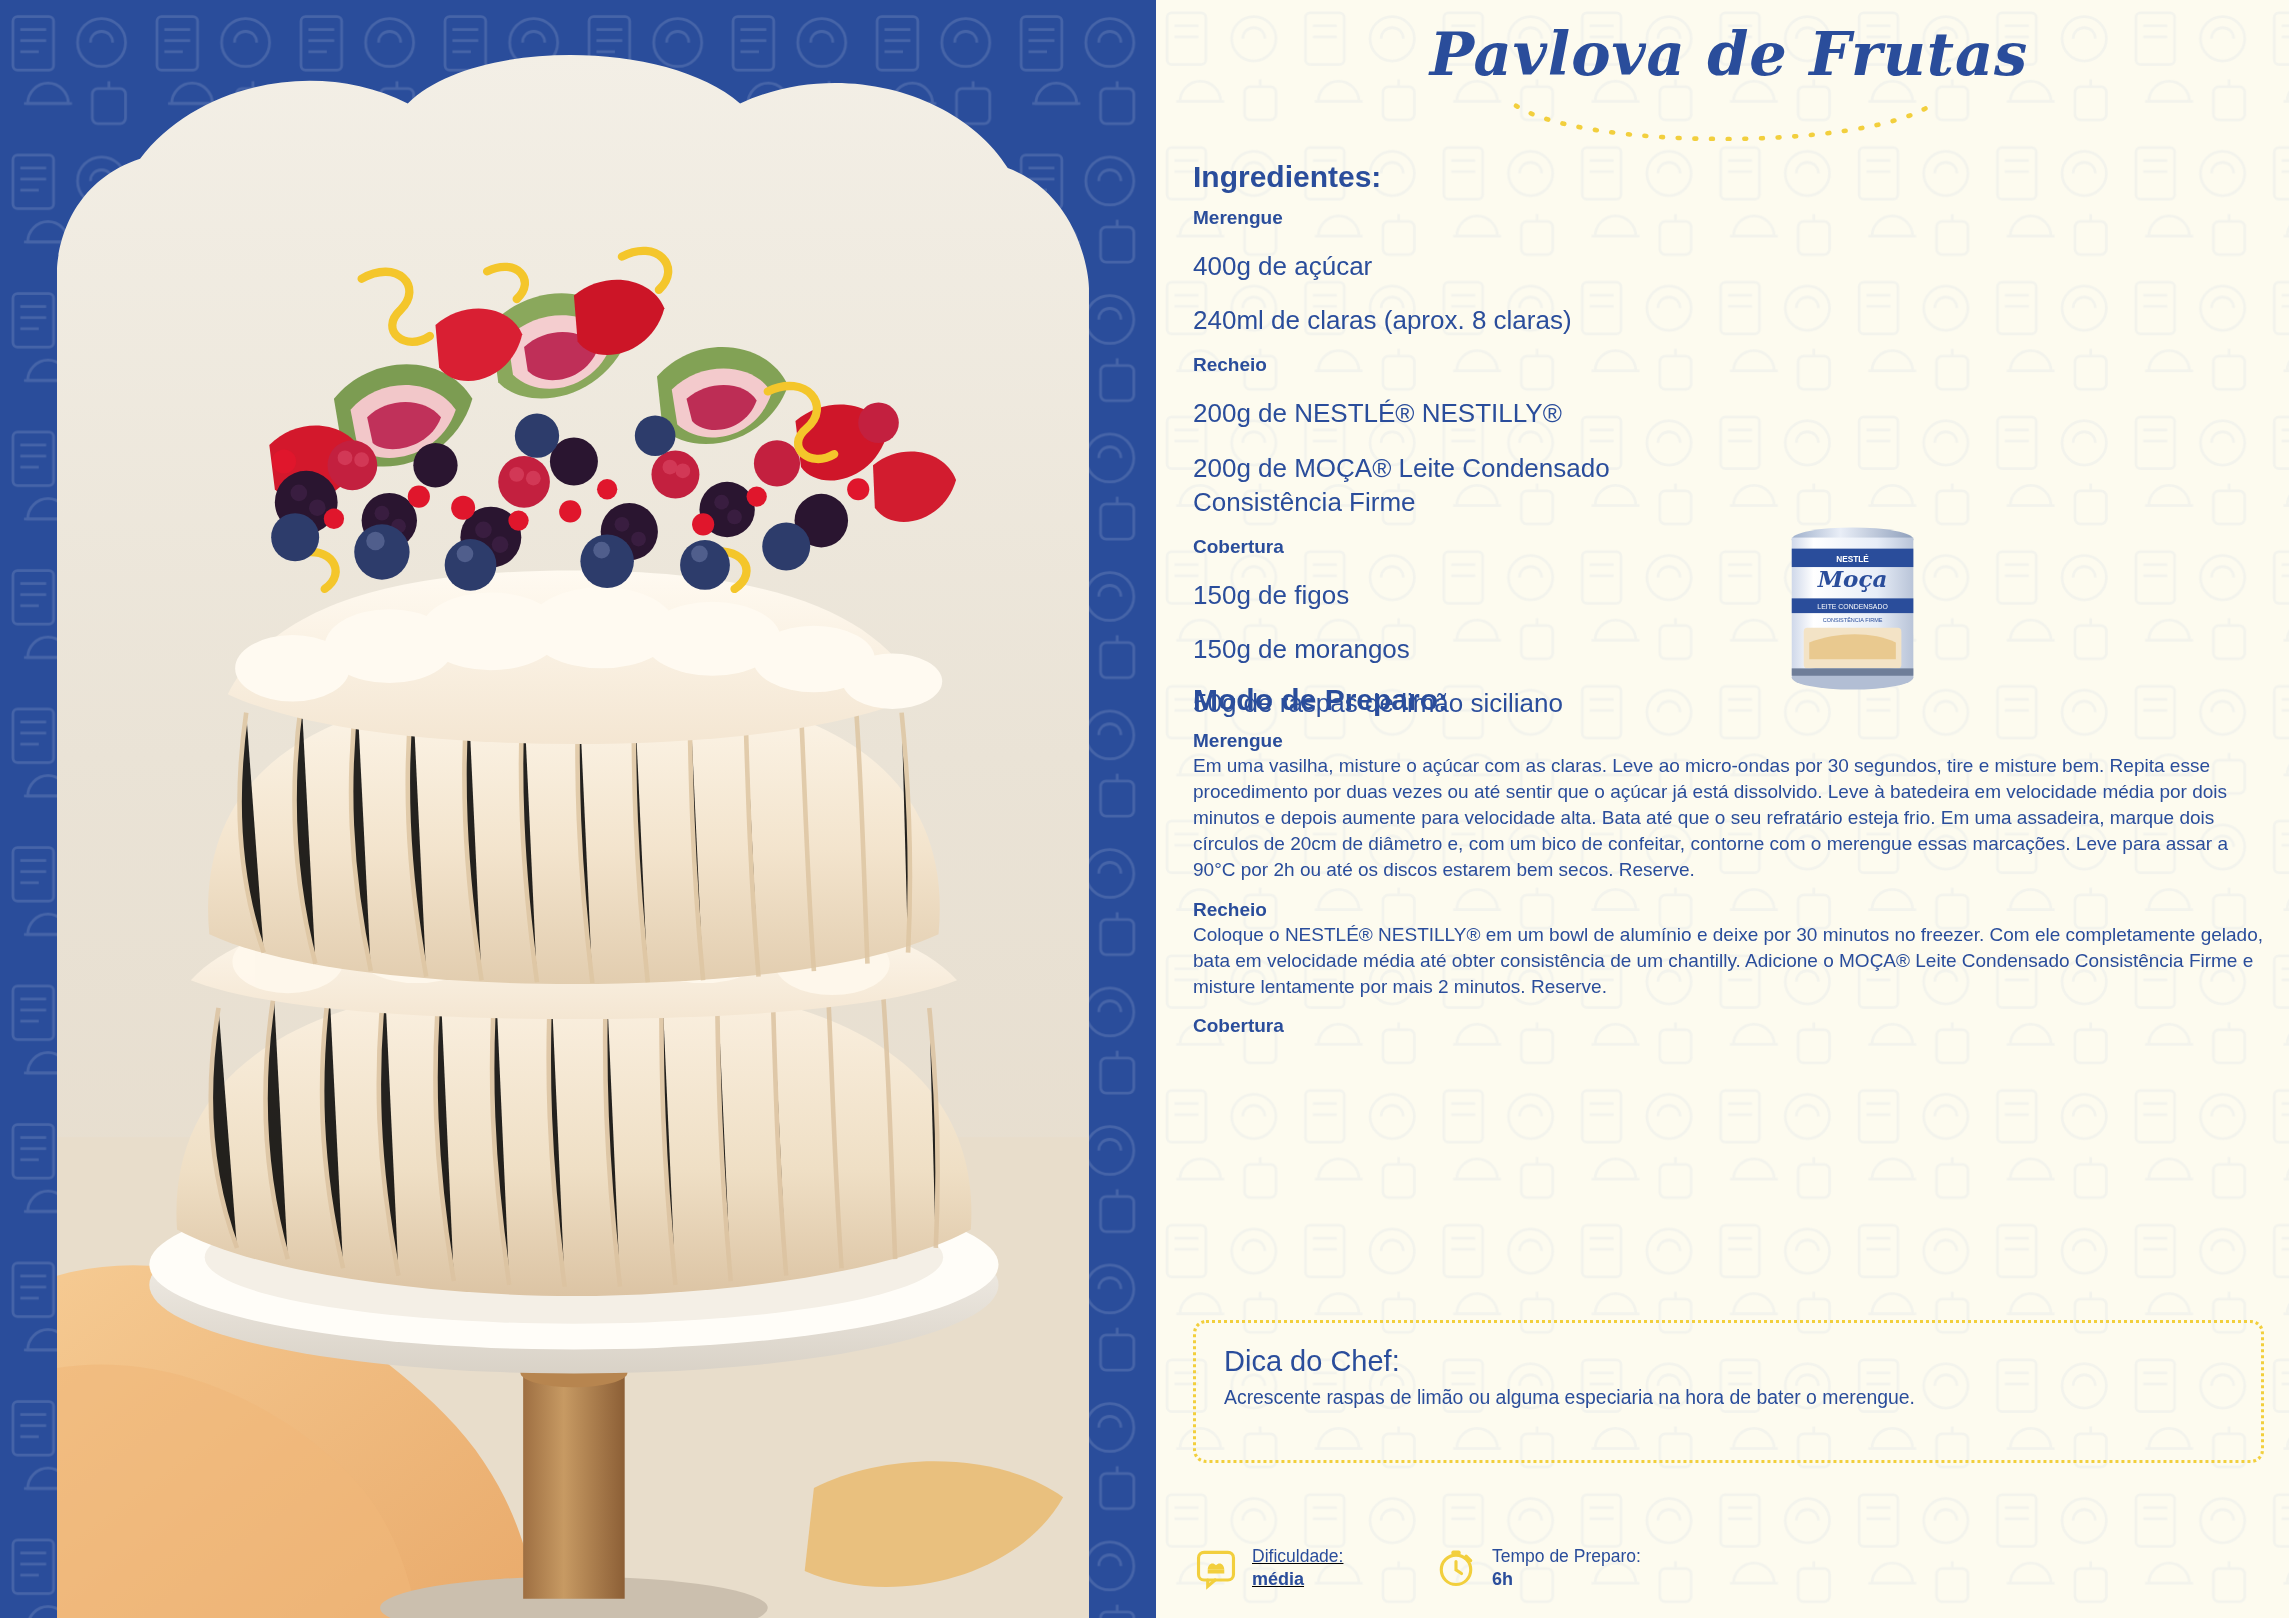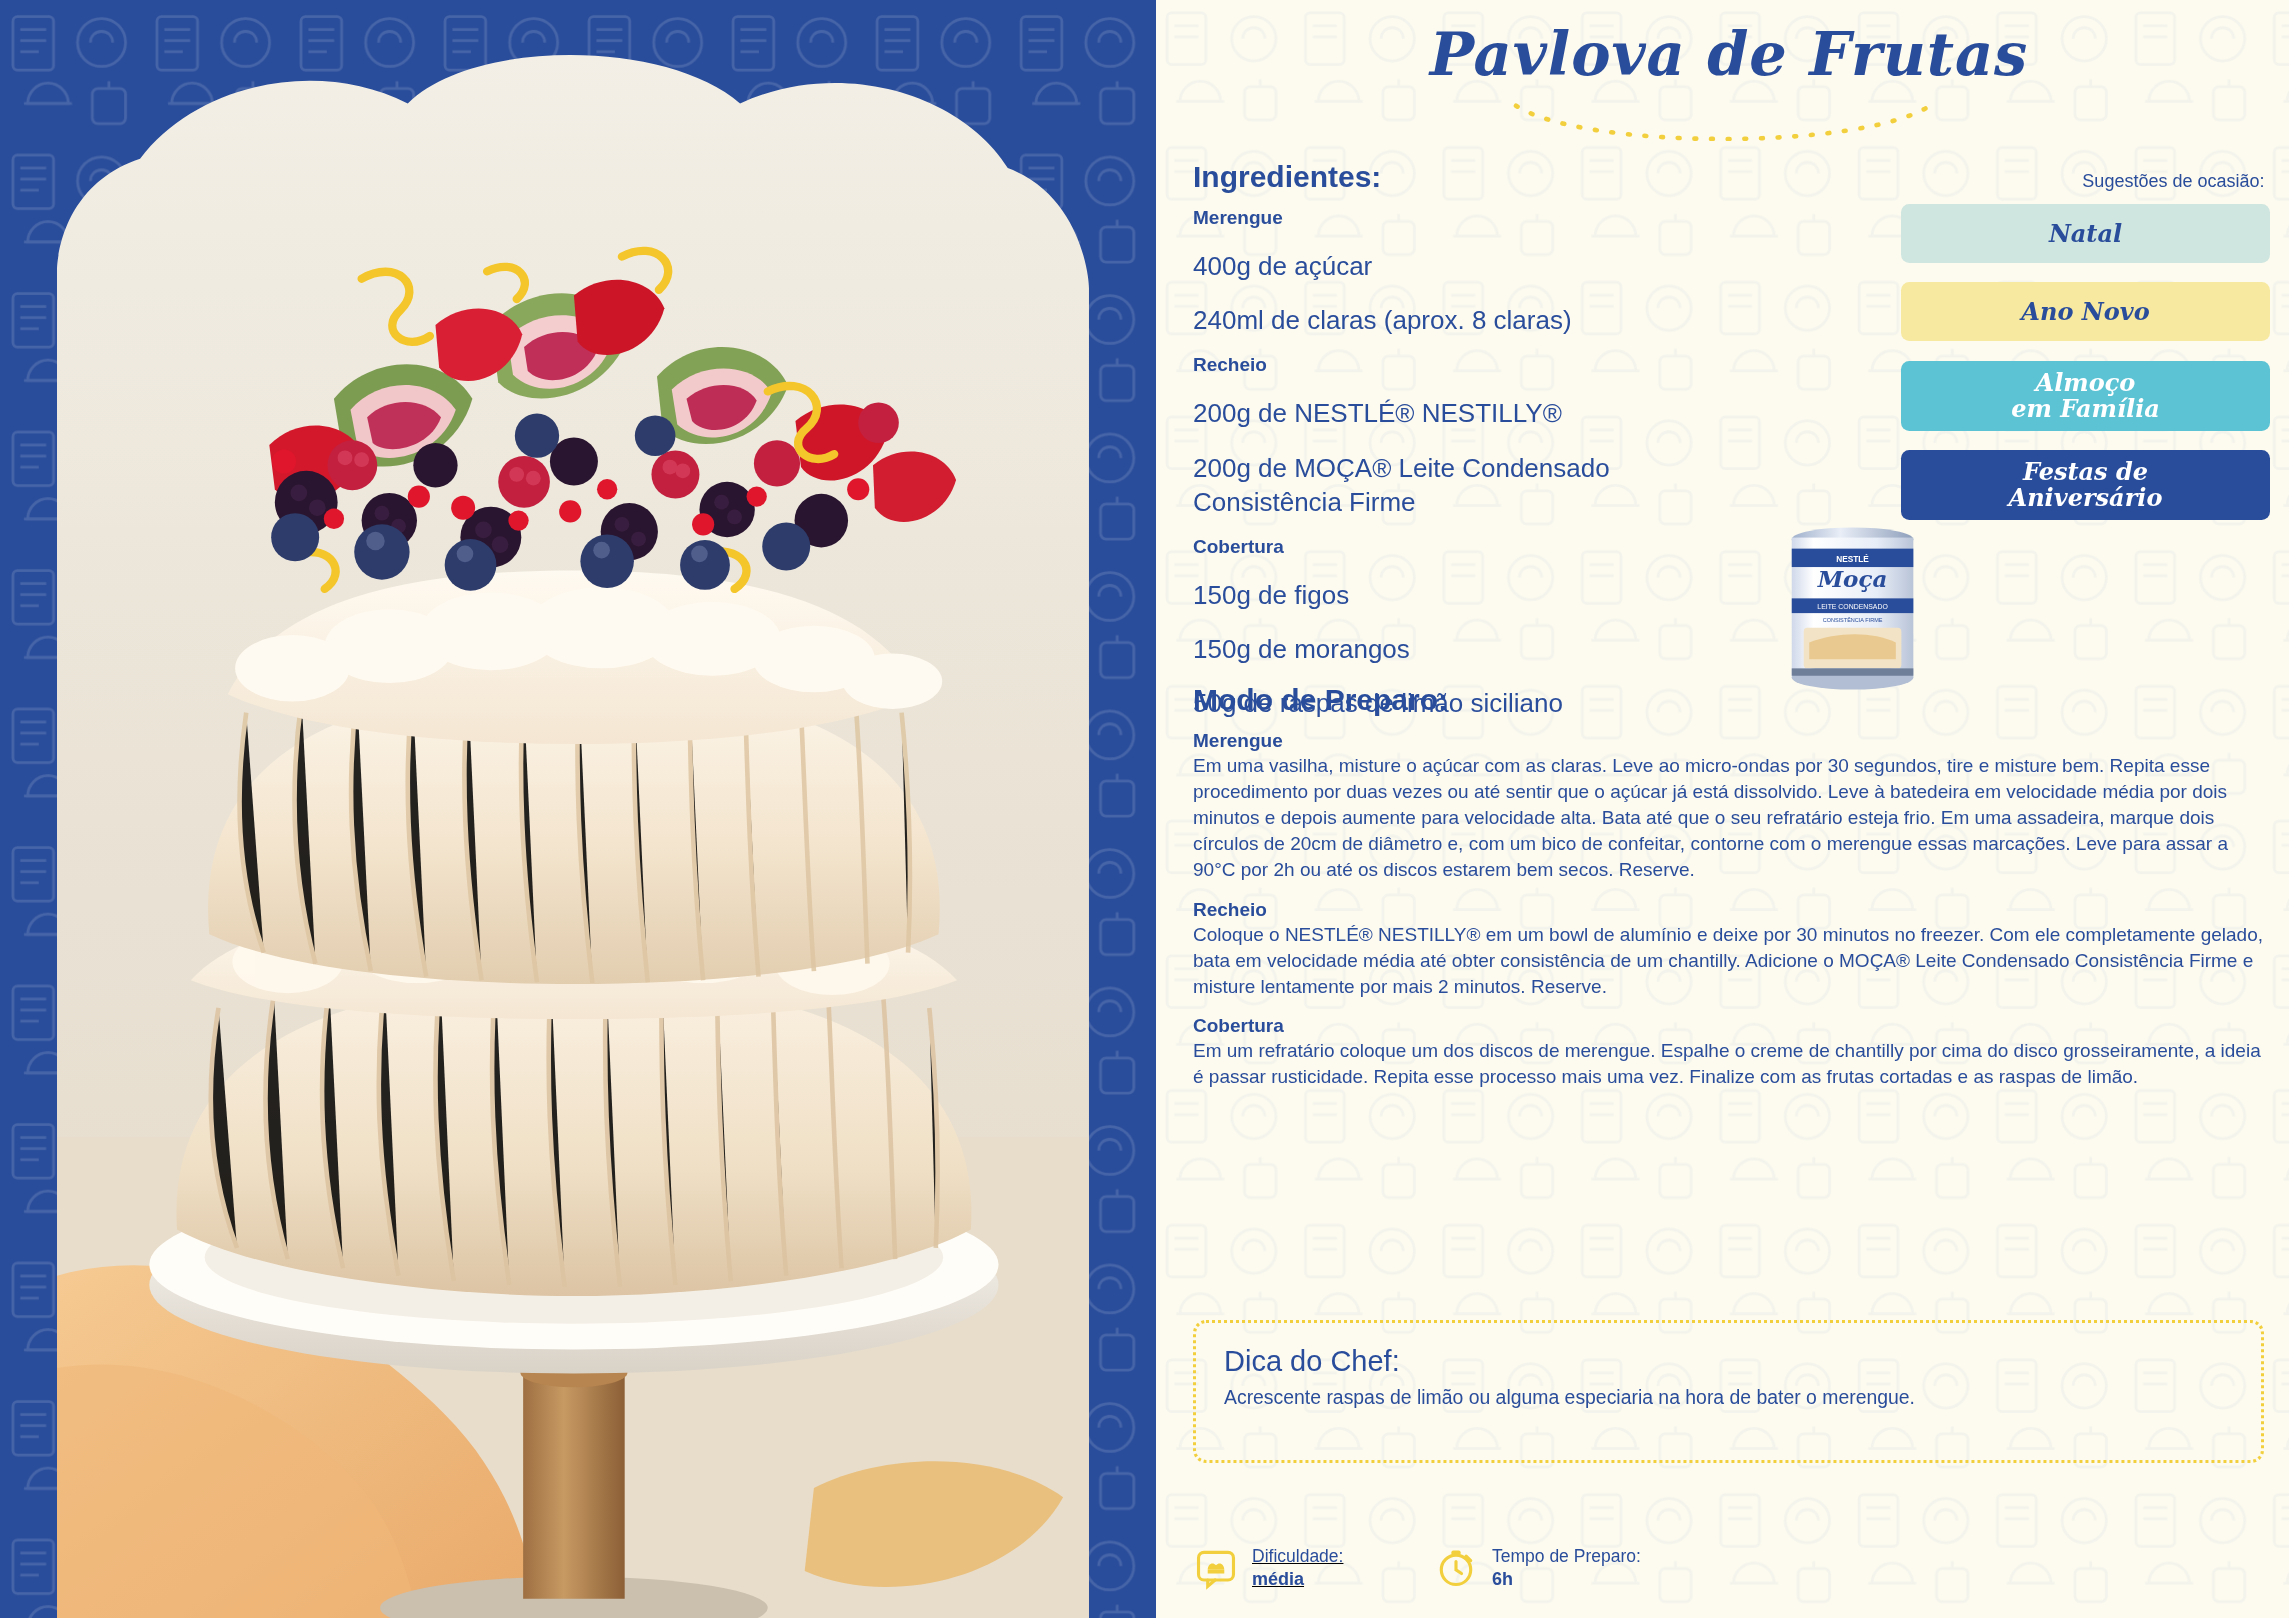--- a/index.html
+++ b/index.html
@@ -472,37 +472,20 @@
       <div class="sub-head">Recheio</div>
       <div class="ing-line">200g de NESTLÉ® NESTILLY®</div>
       <div class="ing-line">200g de MOÇA® Leite Condensado Consistência Firme</div>
 
       <div class="sub-head">Cobertura</div>
       <div class="ing-line">150g de figos</div>
       <div class="ing-line">150g de morangos</div>
       <div class="ing-line">50g de raspas de limão siciliano</div>
     </div>
 
-    <div class="sugestoes">
-      <div class="sug-label">Sugestões de ocasião:</div>
-
-      <div class="sug-pill" style="background:#cfe5df;color:#2a4d9b;">Natal</div>
-
-      <div class="sug-pill" style="background:#f7e9a0;color:#2a4d9b;">Ano Novo</div>
-
-      <div class="sug-pill two-line" style="background:#5cc3d4;color:#ffffff;flex-direction:column;">
-        <span>Almoço</span>
-        <span>em Família</span>
-      </div>
-
-      <div class="sug-pill two-line" style="background:#2a4d9b;color:#ffffff;flex-direction:column;">
-        <span>Festas de</span>
-        <span>Aniversário</span>
-      </div>
-    </div>
 
     <svg class="can-img" viewBox="0 0 175 190">
       <defs>
         <linearGradient id="canG" x1="0" y1="0" x2="1" y2="0">
           <stop offset="0%" stop-color="#cfd8ea"></stop>
           <stop offset="18%" stop-color="#ffffff"></stop>
           <stop offset="70%" stop-color="#e7edf7"></stop>
           <stop offset="100%" stop-color="#b9c4d8"></stop>
         </linearGradient>
         <linearGradient id="canTop" x1="0" y1="0" x2="1" y2="0">
@@ -533,21 +516,20 @@
         <p>Em uma vasilha, misture o açúcar com as claras. Leve ao micro-ondas por 30 segundos, tire e misture bem. Repita esse procedimento por duas vezes ou até sentir que o açúcar já está dissolvido. Leve à batedeira em velocidade média por dois minutos e depois aumente para velocidade alta. Bata até que o seu refratário esteja frio. Em uma assadeira, marque dois círculos de 20cm de diâmetro e, com um bico de confeitar, contorne com o merengue essas marcações. Leve para assar a 90°C por 2h ou até os discos estarem bem secos. Reserve.</p>
       </div>
 
       <div class="blk">
         <div class="sub-head first">Recheio</div>
         <p>Coloque o NESTLÉ® NESTILLY® em um bowl de alumínio e deixe por 30 minutos no freezer. Com ele completamente gelado, bata em velocidade média até obter consistência de um chantilly. Adicione o MOÇA® Leite Condensado Consistência Firme e misture lentamente por mais 2 minutos. Reserve.</p>
       </div>
 
       <div class="blk">
         <div class="sub-head first">Cobertura</div>
-        <p>Em um refratário coloque um dos discos de merengue. Espalhe o creme de chantilly por cima do disco grosseiramente, a ideia é passar rusticidade. Repita esse processo mais uma vez. Finalize com as frutas cortadas e as raspas de limão.</p>
       </div>
     </div>
 
     <div class="dica">
       <h3>Dica do Chef:</h3>
       <p>Acrescente raspas de limão ou alguma especiaria na hora de bater o merengue.</p>
     </div>
 
     <div class="footer-meta">
 

